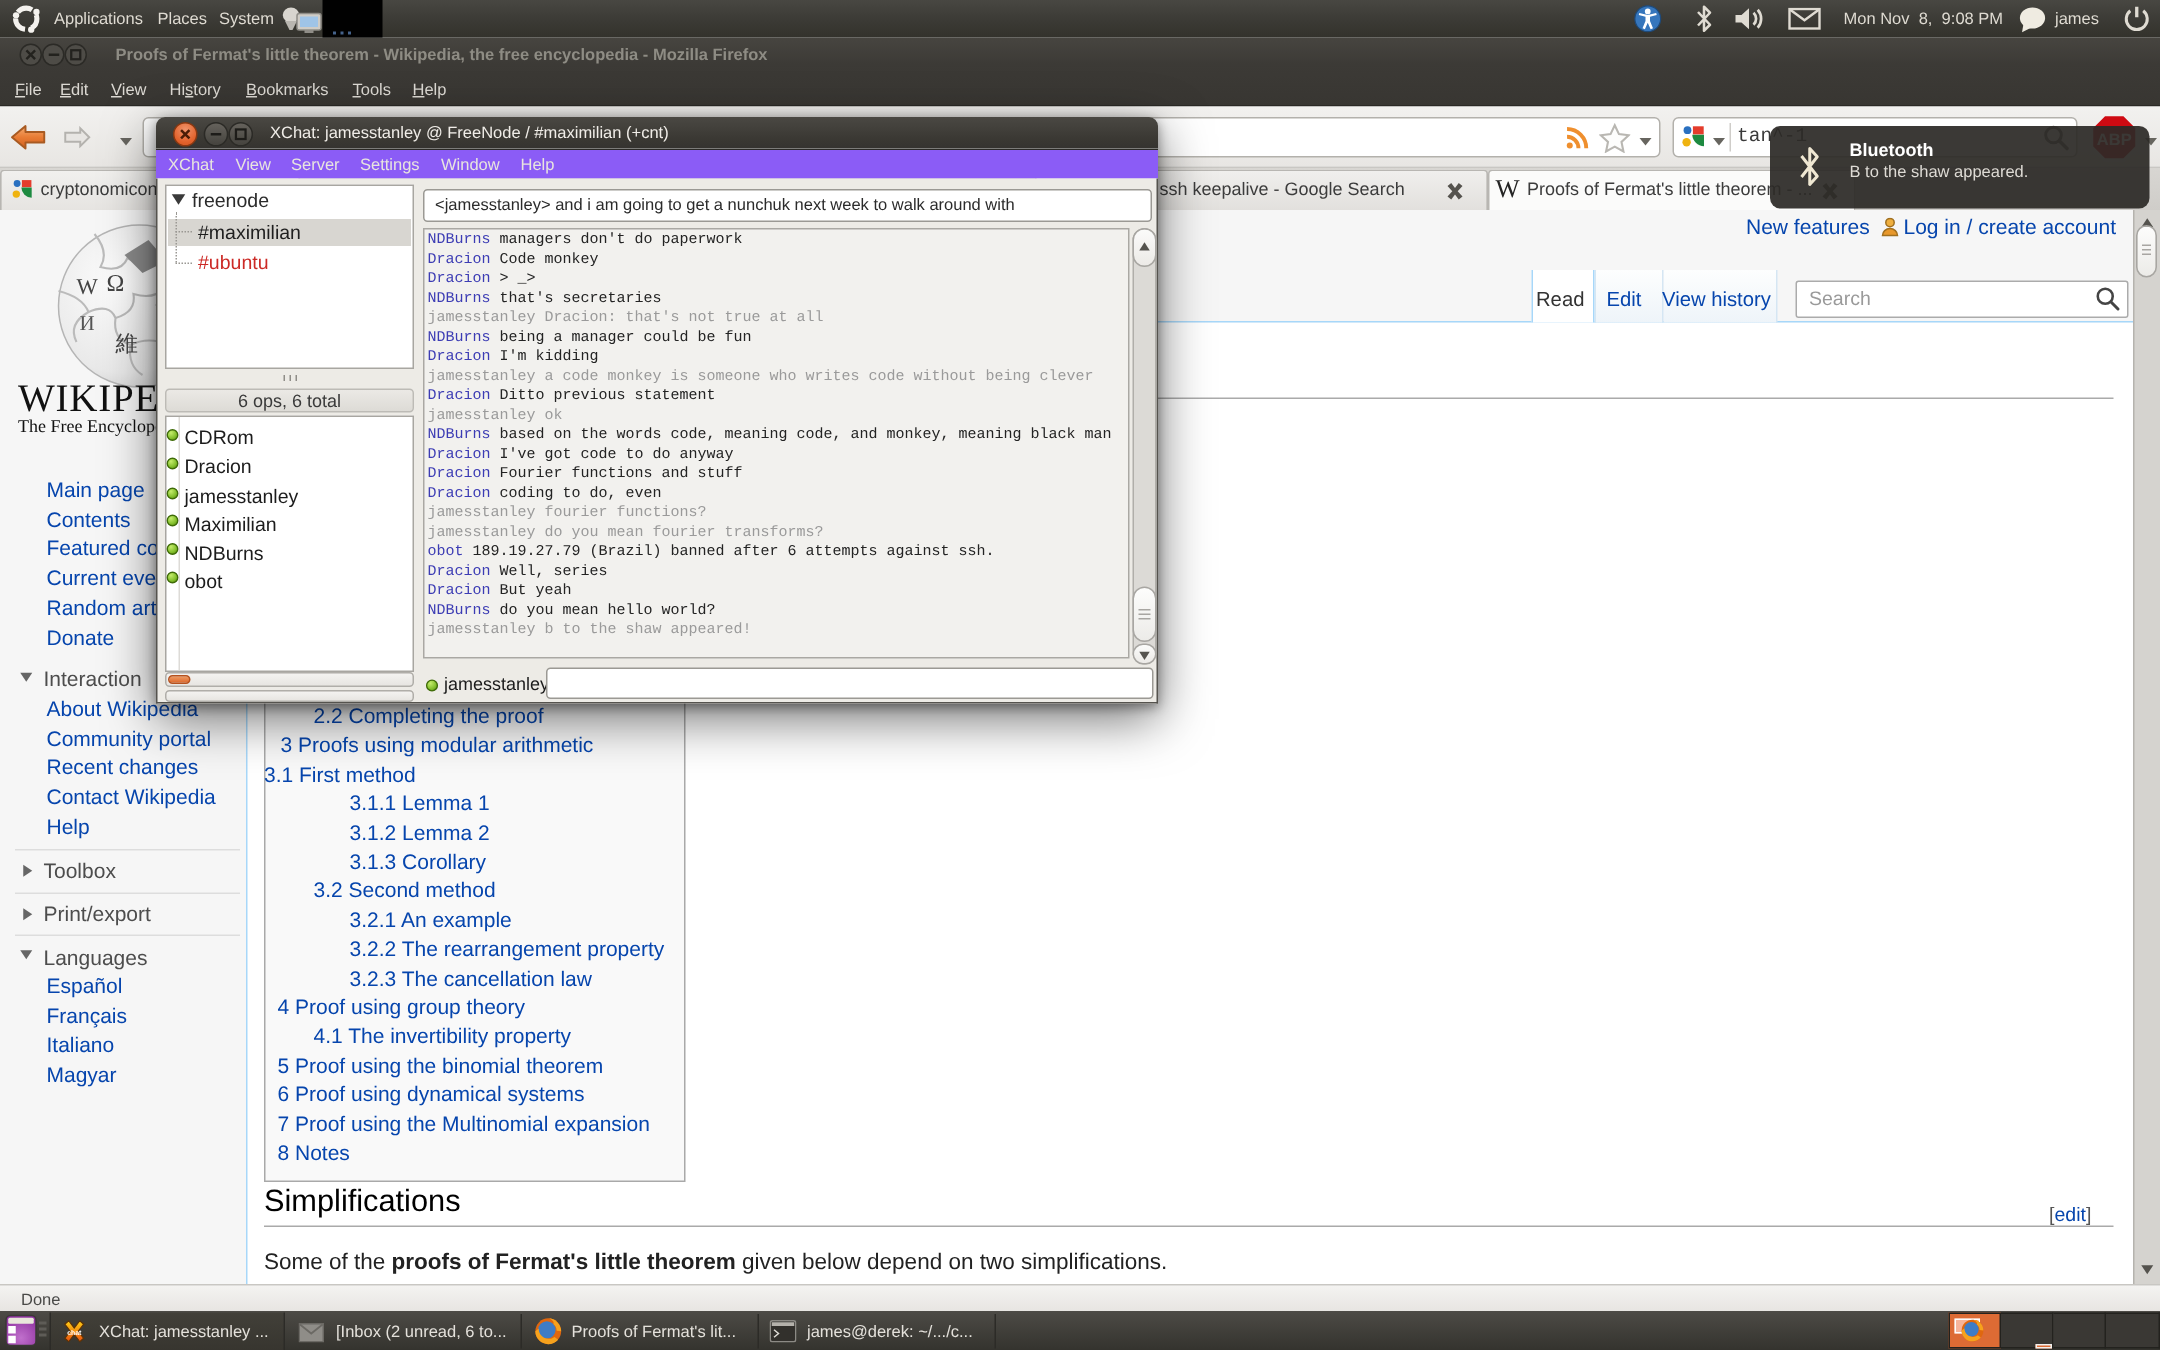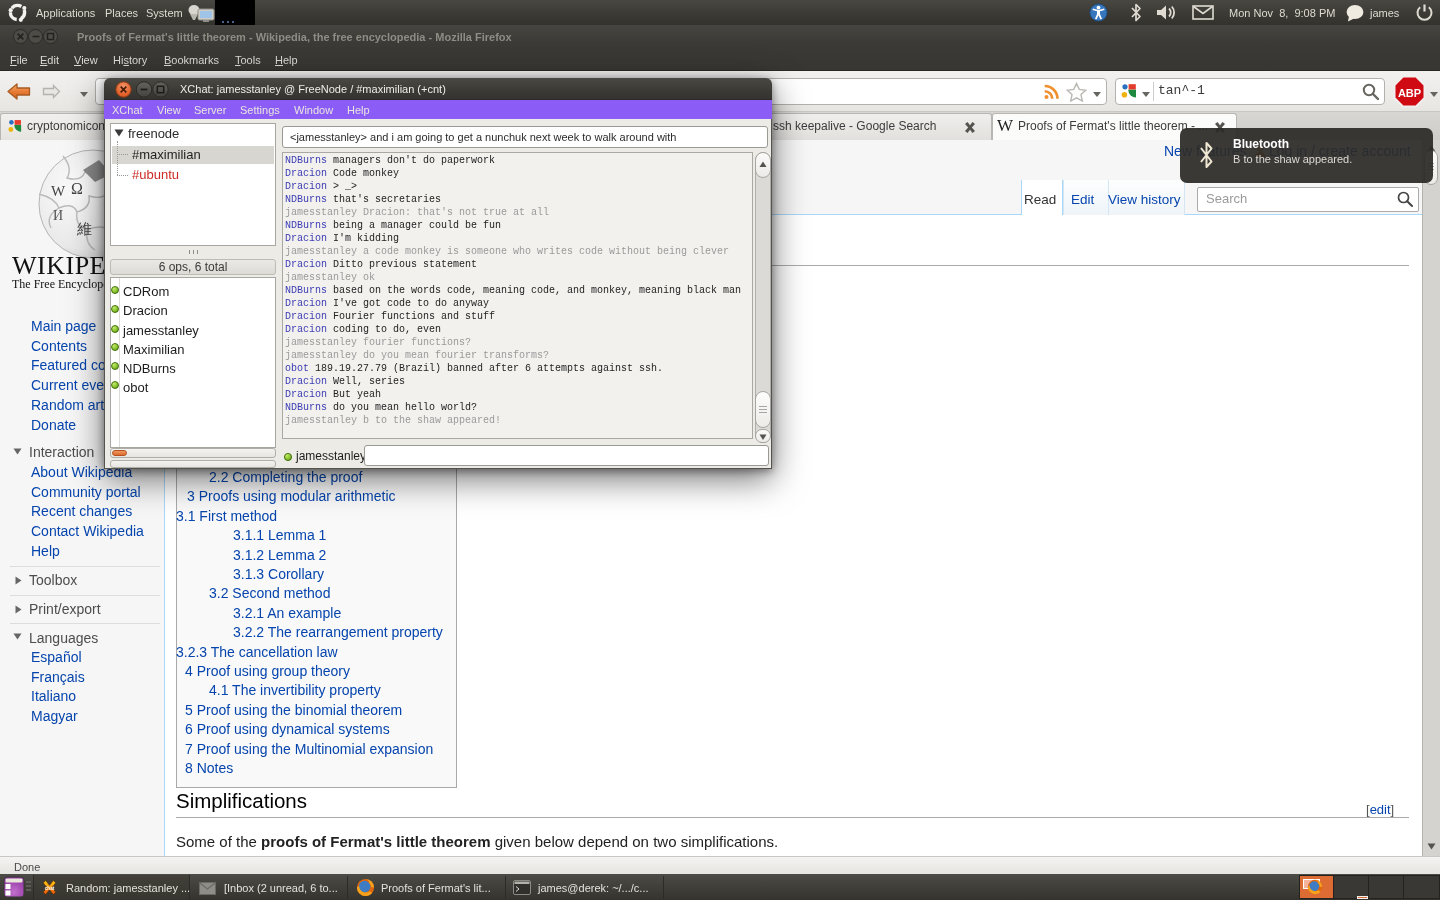--- a/index.html
+++ b/index.html
@@ -161,21 +161,21 @@
     <div class="a" style="left:176px;top:328px;font-size:14px;line-height:19.4px;white-space:nowrap;">
       <div style="padding-left:33px"><a class="lnk">2.2 Completing the proof</a></div>
       <div style="padding-left:11px"><a class="lnk">3 Proofs using modular arithmetic</a></div>
       <div style=""><a class="lnk">3.1 First method</a></div>
       <div style="padding-left:57px"><a class="lnk">3.1.1 Lemma 1</a></div>
       <div style="padding-left:57px"><a class="lnk">3.1.2 Lemma 2</a></div>
       <div style="padding-left:57px"><a class="lnk">3.1.3 Corollary</a></div>
       <div style="padding-left:33px"><a class="lnk">3.2 Second method</a></div>
       <div style="padding-left:57px"><a class="lnk">3.2.1 An example</a></div>
       <div style="padding-left:57px"><a class="lnk">3.2.2 The rearrangement property</a></div>
-      <div style=""><a class="lnk">3.2.3 The cancellation law</a></div>
+      <div style="padding-left:57px"><a class="lnk">3.2.3 The cancellation law</a></div>
       <div style="padding-left:9px"><a class="lnk">4 Proof using group theory</a></div>
       <div style="padding-left:33px"><a class="lnk">4.1 The invertibility property</a></div>
       <div style="padding-left:9px"><a class="lnk">5 Proof using the binomial theorem</a></div>
       <div style="padding-left:9px"><a class="lnk">6 Proof using dynamical systems</a></div>
       <div style="padding-left:9px"><a class="lnk">7 Proof using the Multinomial expansion</a></div>
       <div style="padding-left:9px"><a class="lnk">8 Notes</a></div>
     </div>
 
     <div class="a" style="left:176px;top:649px;width:1233px;height:29px;border-bottom:1px solid #aaa;font-size:20.5px;color:#000;">Simplifications</div>
     <div class="a" style="left:1366px;top:662px;font-size:13px;color:#555;height:16px;line-height:16px;">[<a class="lnk">edit</a>]</div>
@@ -338,21 +338,21 @@
 <svg class="a" style="left:41px;top:879px" width="17" height="17" viewBox="0 0 17 17">
   <path d="M2.2 3.8 L5.8 8.5 L2.2 13.2 L4.8 15.5 L8.5 10.7 L12.2 15.5 L14.8 13.2 L11.2 8.5 L14.8 3.8 L12.2 1.5 L8.5 6.3 L4.8 1.5Z" fill="url(#xc1)" stroke="#5a3208" stroke-width="0.8"></path>
   <text x="8.5" y="11" font-size="4.6" font-weight="bold" fill="#fff" text-anchor="middle" font-family="Liberation Sans">chat</text>
   <defs>
       <linearGradient id="xc1" x1="0" y1="0" x2="0" y2="1">
         <stop offset="0" stop-color="#ffd015"></stop>
         <stop offset="1" stop-color="#e8510e"></stop>
       </linearGradient>
     </defs>
 </svg>
-<div class="a tbtxt" style="left:66px;">Random: jamesstanley ...</div>
+<div class="a tbtxt" style="left:66px;">XChat: jamesstanley ...</div>
 <svg class="a" style="left:199px;top:882px" width="17" height="13" viewBox="0 0 17 13">
   <rect x="0.5" y="0.5" width="16" height="12" fill="#8f8d88" stroke="#6b6964"></rect>
   <path d="M1 1 L8.5 7 L16 1" fill="none" stroke="#6b6964" stroke-width="1.2"></path>
 </svg>
 <div class="a tbtxt" style="left:224px;">[Inbox (2 unread, 6 to...</div>
 <div class="a" style="left:347px;top:876px;width:1px;height:23px;background:#2c2b27;"></div>
 <svg class="a" style="left:356px;top:878px" width="19" height="19" viewBox="0 0 19 19">
   <circle cx="9.5" cy="9.5" r="8.6" fill="#e0670f"></circle>
   <circle cx="8.6" cy="8.6" r="5.8" fill="#3e7cc6"></circle>
   <path d="M9.5 0.9 a8.6 8.6 0 0 1 8.6 8.6 l-3 -0.4 c0 -2 -1 -3.4 -2.2 -4.4 c1 -1.6 -1.6 -3.4 -3.4 -3.8Z" fill="#f6a21d"></path>
@@ -506,19 +506,19 @@
       <path d="M0.5 0.5 L7.5 0.5 L4 6Z" fill="#55534e"></path>
     </svg>
 
   <svg class="a" style="left:179px;top:374px" width="10" height="10" viewBox="0 0 10 10">
       <circle cx="5" cy="5" r="3.6" fill="url(#gdot)" stroke="#3f6b08" stroke-width="0.9"></circle>
     </svg>
   <div class="a" style="left:192px;top:371px;font-size:12px;color:#1c1c1c;height:14px;line-height:14px;">jamesstanley</div>
   <div class="a" style="left:260px;top:367px;width:405px;height:21px;background:#fff;border:1px solid #9b9994;border-radius:3px;"></div>
 </div>
 
-<div class="a" style="left:1180px;top:84px;width:253px;height:55px;z-index:60;background:rgba(44,42,39,0.93);border-radius:7px;margin-top:44px;">
+<div class="a" style="left:1180px;top:84px;width:253px;height:55px;z-index:60;background:rgba(44,42,39,0.93);border-radius:7px;">
   <svg class="a" style="left:19px;top:11px" width="15" height="32" viewBox="0 0 15 32">
     <path d="M2 9 L12.5 22.5 L7.5 28 L7.5 4 L12.5 9.5 L2 23" fill="none" stroke="#efe7d2" stroke-width="2" stroke-linejoin="round"></path>
   </svg>
   <div class="a" style="left:53px;top:9px;font-size:12px;font-weight:bold;color:#fff;height:14px;line-height:14px;">Bluetooth</div>
   <div class="a" style="left:53px;top:25px;font-size:11px;color:#dedbd5;height:13px;line-height:13px;">B to the shaw appeared.</div>
 </div>
 
 </body></html>

